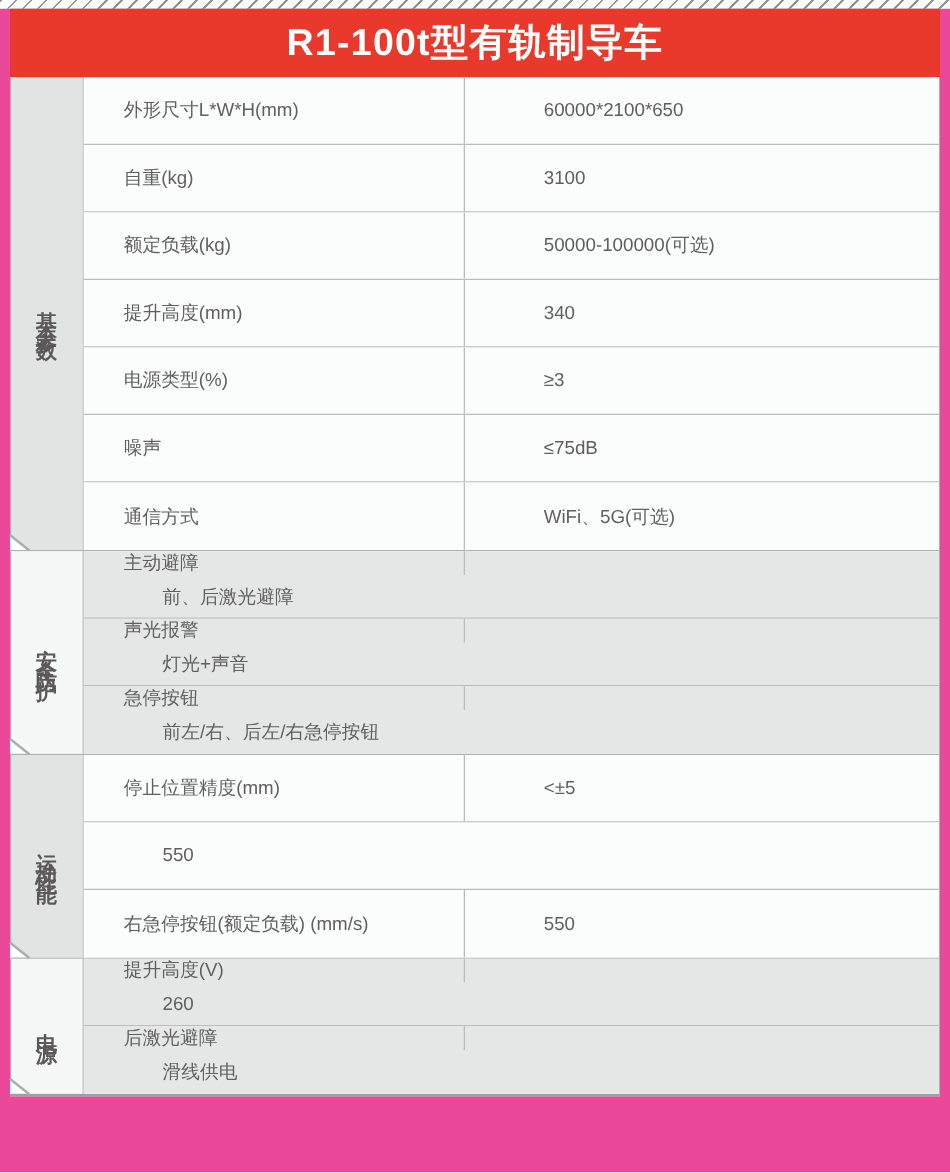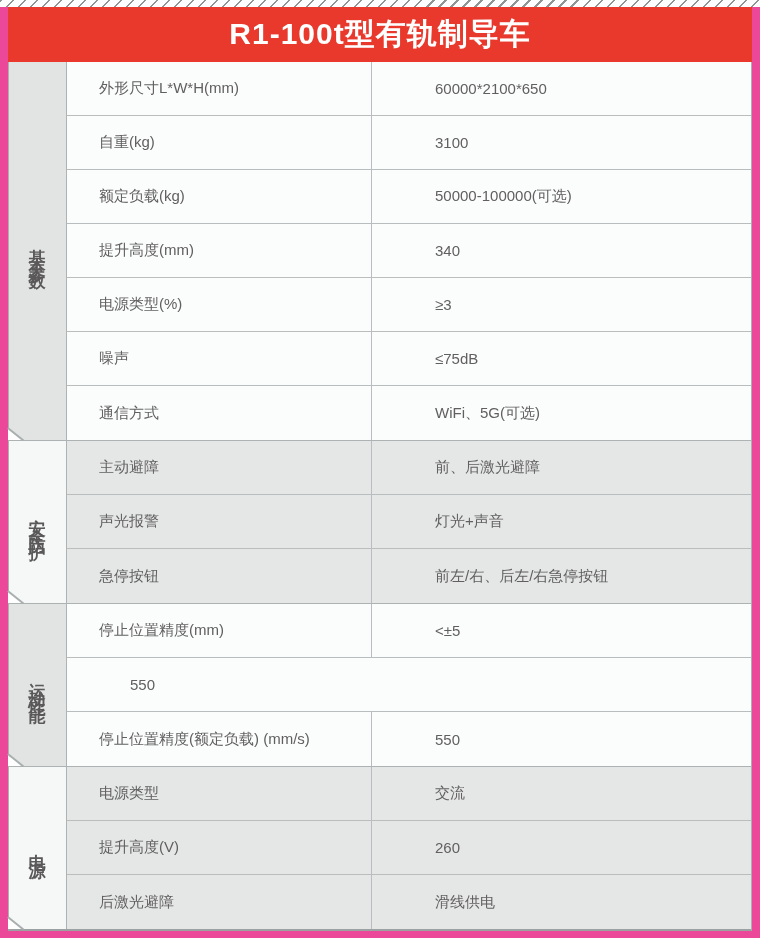--- a/index.html
+++ b/index.html
@@ -116,21 +116,21 @@
     padding-left: 32px;
     border-right: 1px solid #b9bdbd;
   }
   .value {
     flex: 1;
     padding-left: 63px;
   }
   
   .section.rows-white .row  { background: #fbfcfc; }
   .section.rows-white .side::before { background: #e2e4e4; }
-  .section.rows-gray .row   { background: #e5e7e7; }
+  .section.rows-gray .row   { background: #e5e7e7; flex-direction: column; }
   .section.rows-gray .side::before { background: #f6f7f7; }
 </style>
 </head>
 <body>
 
 <div class="page">
   <div class="hatch"></div>
   <div class="header">
     <h1>R1-100t型有轨制导车</h1>
   </div>
@@ -195,34 +195,30 @@
     </div>
     <div class="rows">
           <div class="row">
     <div class="cell name">停止位置精度(mm)</div>
     <div class="cell value">&lt;±5</div>
   </div>
           <div class="row">
     <div class="cell value">550</div>
   </div>
           <div class="row">
-    <div class="cell name">停止位置精度(额定负载) (mm/s)</div>
+    <div class="cell name">右急停按钮(额定负载) (mm/s)</div>
     <div class="cell value">550</div>
   </div>
         </div>
   </div>
       <div class="section rows-gray">
     <div class="side">
       <span class="side-label">电源</span>
     </div>
     <div class="rows">
-          <div class="row">
-    <div class="cell name">电源类型</div>
-    <div class="cell value">交流</div>
-  </div>
           <div class="row">
     <div class="cell name">提升高度(V)</div>
     <div class="cell value">260</div>
   </div>
           <div class="row">
     <div class="cell name">后激光避障</div>
     <div class="cell value">滑线供电</div>
   </div>
         </div>
   </div>

